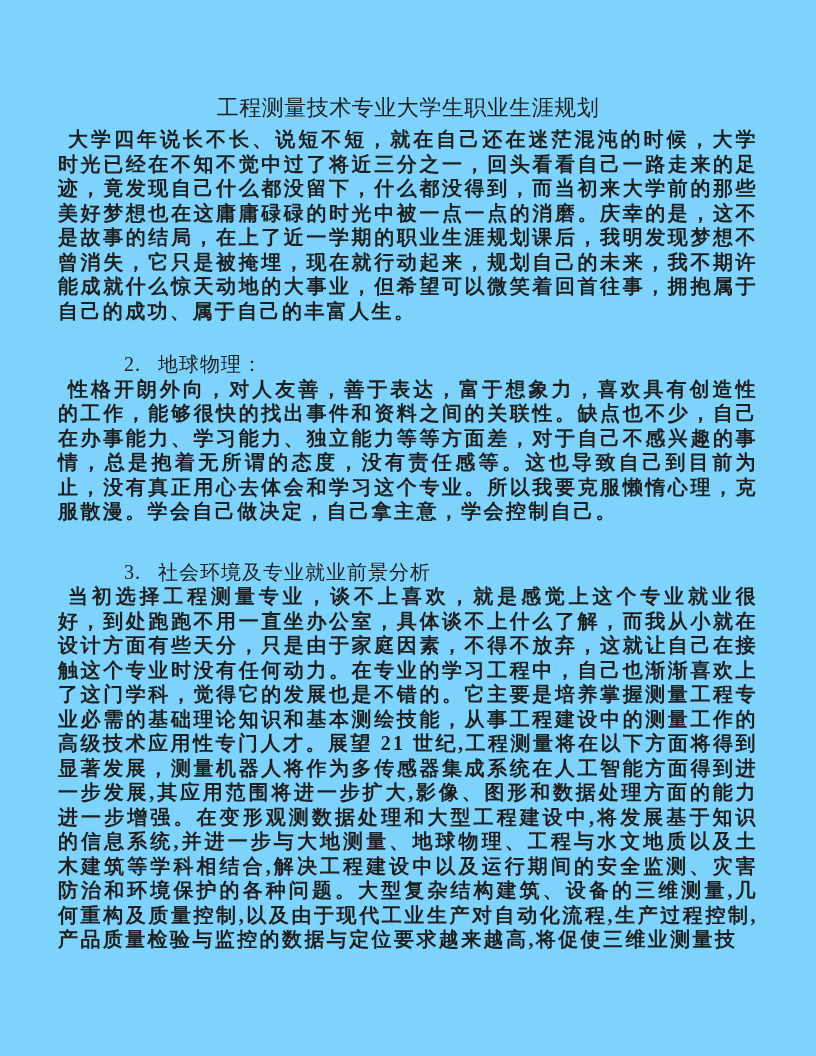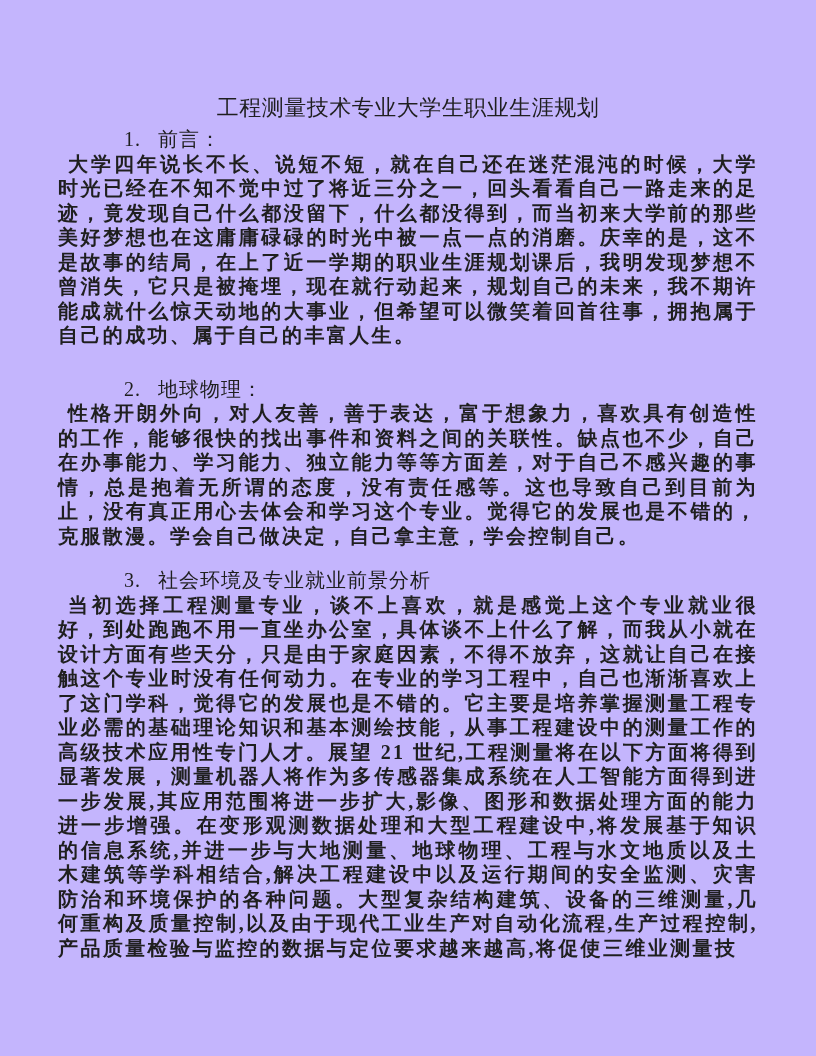--- a/index.html
+++ b/index.html
@@ -9,34 +9,34 @@
     background: #ffffff;
     overflow: hidden;
     font-family: "Liberation Serif", "DejaVu Serif", serif;
     color: #1f1f1f;
   }
   .page {
     box-sizing: border-box;
     width: 816px;
     height: 1056px;
     padding: 95px 58px 40px 58px;
-    background: #c4b5fd;
+    background: #7dd3fc;
   }
   .doc-title {
     font-size: 22px;
     font-weight: normal;
     text-align: center;
     margin: 0 0 7px 0;
     line-height: 25px;
     letter-spacing: 0.5px;
     white-space: nowrap;
   }
   .sec { margin: 0; }
   .sec-2 { margin-top: 29px; }
-  .sec-3 { margin-top: 20px; }
+  .sec-3 { margin-top: 36px; }
   .sec-heading {
     padding-left: 66px;
     font-size: 20px;
     line-height: 24.5px;
     letter-spacing: 1px;
   }
   .sec-num {
     display: inline-block;
     min-width: 15px;
     margin-right: 17px;
@@ -53,31 +53,28 @@
   }
 </style>
 </head>
 <body>
 
 <div class="page">
 
   <h1 class="doc-title">工程测量技术专业大学生职业生涯规划</h1>
 
   <section class="sec sec-1">
-    <div class="sec-heading">
-      <span class="sec-num">1.</span><span class="sec-label">前言：</span>
-    </div>
     <p class="body-para">大学四年说长不长、说短不短，就在自己还在迷茫混沌的时候，大学时光已经在不知不觉中过了将近三分之一，回头看看自己一路走来的足迹，竟发现自己什么都没留下，什么都没得到，而当初来大学前的那些美好梦想也在这庸庸碌碌的时光中被一点一点的消磨。庆幸的是，这不是故事的结局，在上了近一学期的职业生涯规划课后，我明发现梦想不曾消失，它只是被掩埋，现在就行动起来，规划自己的未来，我不期许能成就什么惊天动地的大事业，但希望可以微笑着回首往事，拥抱属于自己的成功、属于自己的丰富人生。</p>
   </section>
 
   <section class="sec sec-2">
     <div class="sec-heading">
       <span class="sec-num">2.</span><span class="sec-label">地球物理：</span>
     </div>
-    <p class="body-para">性格开朗外向，对人友善，善于表达，富于想象力，喜欢具有创造性的工作，能够很快的找出事件和资料之间的关联性。缺点也不少，自己在办事能力、学习能力、独立能力等等方面差，对于自己不感兴趣的事情，总是抱着无所谓的态度，没有责任感等。这也导致自己到目前为止，没有真正用心去体会和学习这个专业。觉得它的发展也是不错的，克服散漫。学会自己做决定，自己拿主意，学会控制自己。</p>
+    <p class="body-para">性格开朗外向，对人友善，善于表达，富于想象力，喜欢具有创造性的工作，能够很快的找出事件和资料之间的关联性。缺点也不少，自己在办事能力、学习能力、独立能力等等方面差，对于自己不感兴趣的事情，总是抱着无所谓的态度，没有责任感等。这也导致自己到目前为止，没有真正用心去体会和学习这个专业。所以我要克服懒惰心理，克服散漫。学会自己做决定，自己拿主意，学会控制自己。</p>
   </section>
 
   <section class="sec sec-3">
     <div class="sec-heading">
       <span class="sec-num">3.</span><span class="sec-label">社会环境及专业就业前景分析</span>
     </div>
     <p class="body-para">当初选择工程测量专业，谈不上喜欢，就是感觉上这个专业就业很好，到处跑跑不用一直坐办公室，具体谈不上什么了解，而我从小就在设计方面有些天分，只是由于家庭因素，不得不放弃，这就让自己在接触这个专业时没有任何动力。在专业的学习工程中，自己也渐渐喜欢上了这门学科，觉得它的发展也是不错的。它主要是培养掌握测量工程专业必需的基础理论知识和基本测绘技能，从事工程建设中的测量工作的高级技术应用性专门人才。展望 21 世纪,工程测量将在以下方面将得到显著发展，测量机器人将作为多传感器集成系统在人工智能方面得到进一步发展,其应用范围将进一步扩大,影像、图形和数据处理方面的能力进一步增强。在变形观测数据处理和大型工程建设中,将发展基于知识的信息系统,并进一步与大地测量、地球物理、工程与水文地质以及土木建筑等学科相结合,解决工程建设中以及运行期间的安全监测、灾害防治和环境保护的各种问题。大型复杂结构建筑、设备的三维测量,几何重构及质量控制,以及由于现代工业生产对自动化流程,生产过程控制,产品质量检验与监控的数据与定位要求越来越高,将促使三维业测量技</p>
   </section>
 
 </div>

